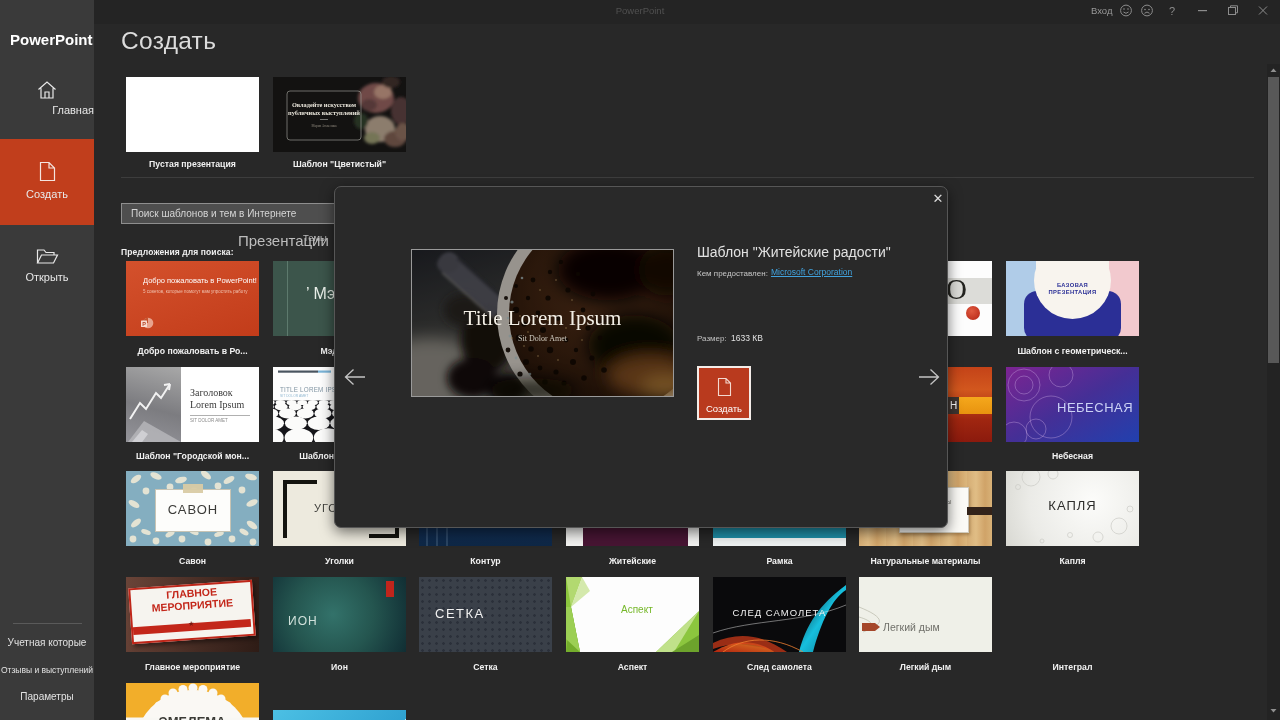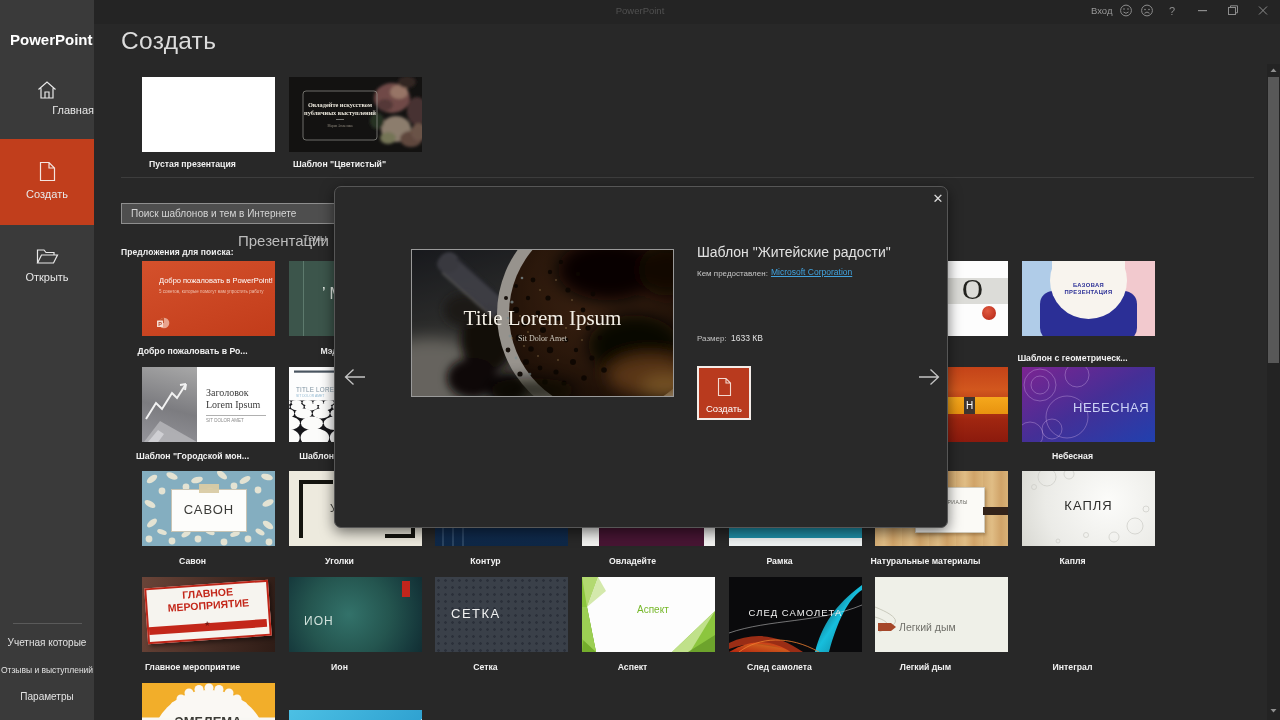--- a/index.html
+++ b/index.html
@@ -12,21 +12,21 @@
   #tb-title { left:570px; top:5px; width:140px; text-align:center; font-size:9.5px; color:#505050; }
   .tbic { color:#8c8c8c; }
   
   #sidebar { left:0; top:0; width:94px; height:720px; background:#3a3a3a; z-index:5; }
   #pp-logo { left:10px; top:31px; font-size:15px; font-weight:bold; color:#fff; }
   .nav { width:94px; text-align:center; color:#e8e8e8; font-size:11px; }
   #nav-create { left:0; top:139px; width:94px; height:86px; background:#c13e1c; }
   .side-bottom { width:94px; text-align:center; color:#e2e2e2; font-size:10px; }
   
   #heading { left:121px; top:27px; font-size:24.5px; color:#dcdcdc; letter-spacing:0.3px; }
-  .card { position:absolute; width:133px; height:75px; overflow:hidden;margin-left:16px; }
+  .card { position:absolute; width:133px; height:75px; overflow:hidden; }
   .lbl { position:absolute; width:133px; text-align:center; font-size:8.7px; font-weight:bold; color:#f2f2f2; white-space:nowrap; }
   #sep { left:121px; top:177px; width:1133px; height:1px; background:#3d3d3d; }
   #search { left:121px; top:203px; width:440px; height:21px; background:#4e4e4e; border:1px solid #8e8e8e; color:#d5d5d5; font-size:10px; line-height:19px; padding-left:9px; }
   
   #modal { left:334px; top:186px; width:614px; height:342px; background:#292929;
     border:1px solid #565656; border-radius:7px; z-index:10;
     box-shadow:0 4px 14px rgba(0,0,0,0.55); }
   #prev { left:76px; top:62px; width:263px; height:148px; border:1px solid #9a9a9a; overflow:hidden; background:#2e2620; }
   #m-title { left:362px; top:57px; font-size:14px; color:#e2e2e2; }
   #m-by { left:362px; top:82px; font-size:8px; color:#c6c6c6; }
@@ -161,21 +161,21 @@
   </div>
   <div class="lbl" style="left:859px;top:346px;">Бенто</div>
 
   <div class="card" style="left:1006px;top:261px;background:#f7f3ed;">
     <div class="abs" style="left:0;top:0;width:30px;height:75px;background:#b0cce8;"></div>
     <div class="abs" style="left:103px;top:0;width:30px;height:75px;background:#f2c9ce;"></div>
     <div class="abs" style="left:18px;top:30px;width:97px;height:50px;border-radius:13px;background:#2b2f96;"></div>
     <div class="abs" style="left:28px;top:-19px;width:77px;height:77px;border-radius:50%;background:#f8f4ee;"></div>
     <div class="abs" style="left:28px;top:21px;width:77px;text-align:center;font-size:5.8px;font-weight:bold;color:#2b2f96;line-height:7px;letter-spacing:0.4px;">БАЗОВАЯ<br>ПРЕЗЕНТАЦИЯ</div>
   </div>
-  <div class="lbl" style="left:1006px;top:346px;margin-top:7px;">Шаблон с геометрическ...</div>
+  <div class="lbl" style="left:1006px;top:346px;">Шаблон с геометрическ...</div>
 
   <div class="card" style="left:126px;top:367px;background:#fff;">
     <div class="abs" style="left:0;top:0;width:55px;height:75px;background:linear-gradient(195deg,#a8a8a8,#7c7c80 55%,#94949a);"></div>
     <svg class="abs" style="left:0;top:0;" width="55" height="75" viewBox="0 0 55 75" fill="none">
       <path d="M4 52 L14 36 L20 42 L30 26 L35 31 L44 17" stroke="#f2f2f2" stroke-width="2"></path>
       <path d="M44 17 l-6 1 m6 -1 l-1 6" stroke="#f2f2f2" stroke-width="2"></path>
       <path d="M2 75 L18 54 L55 75 Z" fill="#b8b8bc" opacity="0.8"></path>
       <path d="M6 75 l10 -12 l6 4 l-8 11" fill="#cfcfd3"></path>
     </svg>
     <div class="abs" style="left:64px;top:20px;font-size:10px;font-family:'Liberation Serif',serif;color:#3c3c3c;line-height:12px;">Заголовок<br>Lorem Ipsum</div>
@@ -310,21 +310,21 @@
   <div class="card" style="left:419px;top:471px;background:linear-gradient(180deg,#1d4a78,#123057 60%,#0e2746);">
     <svg class="abs" style="left:0;top:0;" width="133" height="75" viewBox="0 0 133 75" stroke="#a8c4dc" stroke-width="0.8" opacity="0.45">
       <path d="M8 75 V30 M8 42 l-5 -7 M8 38 l6 -8 M18 75 V48 M18 56 l5 -6 M28 75 V38 M28 47 l-5 -6 M28 44 l6 -7"></path>
     </svg>
   </div>
   <div class="lbl" style="left:419px;top:556px;">Контур</div>
 
   <div class="card" style="left:566px;top:471px;background:#f2f2f0;">
     <div class="abs" style="left:17px;top:0;width:105px;height:75px;background:#471533;"></div>
   </div>
-  <div class="lbl" style="left:566px;top:556px;">Овладейте</div>
+  <div class="lbl" style="left:566px;top:556px;">Житейские</div>
 
   <div class="card" style="left:713px;top:471px;background:#1e8fa8;">
     <div class="abs" style="left:0;top:67px;width:133px;height:8px;background:#eef2f2;"></div>
   </div>
   <div class="lbl" style="left:713px;top:556px;">Рамка</div>
 
   <div class="card" style="left:859px;top:471px;background:repeating-linear-gradient(90deg,#d5ad74 0px,#e0bd85 9px,#d0a368 18px,#dbb67c 27px);">
     <div class="abs" style="left:40px;top:16px;width:70px;height:46px;background:#fbfaf6;border:1px solid #d0cabb;box-shadow:1px 2px 3px rgba(70,40,10,0.35);"></div>
     <div class="abs" style="left:40px;top:28px;width:70px;text-align:center;font-size:5px;color:#6a6a64;letter-spacing:0.5px;">МАТЕРИАЛЫ</div>
     <div class="abs" style="left:108px;top:36px;width:25px;height:8px;background:#33231a;"></div>

